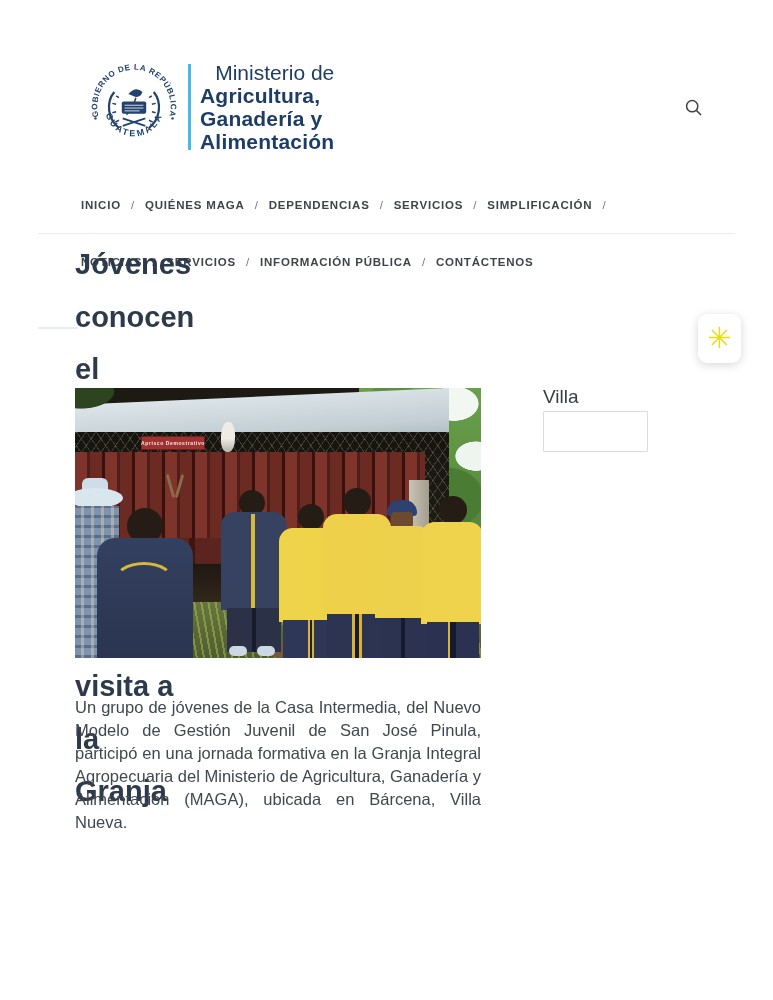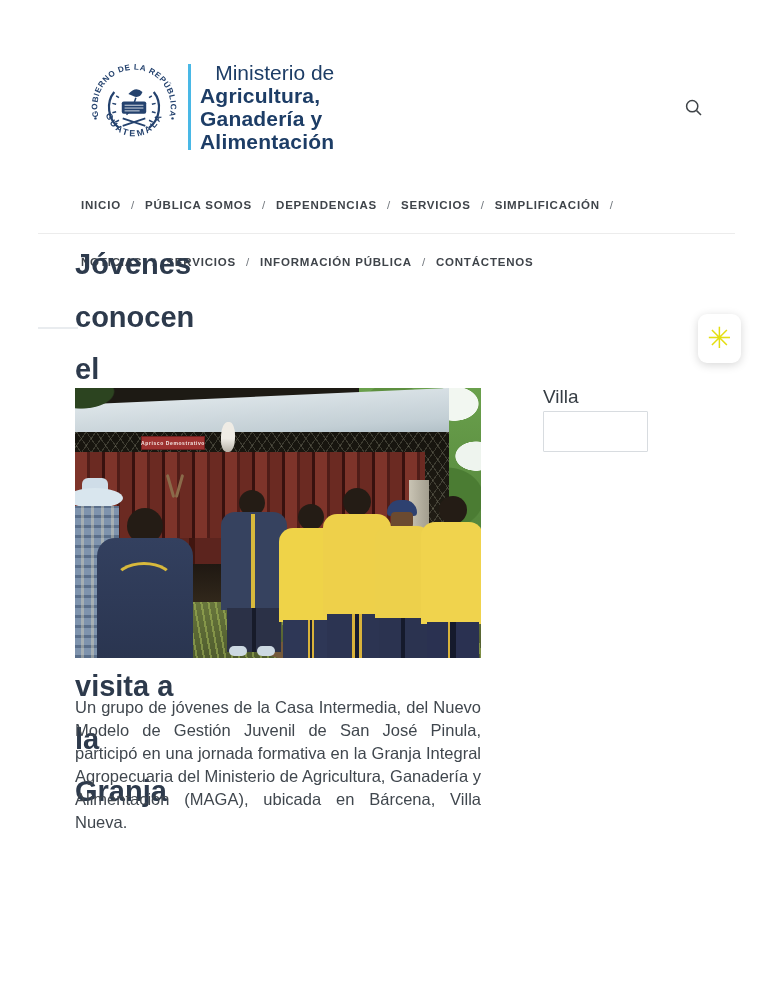--- a/index.html
+++ b/index.html
@@ -128,21 +128,21 @@
   </div>
 
   <div class="search-btn">
     <svg width="20" height="20" viewBox="0 0 20 20">
       <circle cx="8.2" cy="8.2" r="5.6" fill="none" stroke="#3e4347" stroke-width="1.5"></circle>
       <line x1="12.6" y1="12.6" x2="17" y2="17" stroke="#3e4347" stroke-width="1.5"></line>
     </svg>
   </div>
 
   <div class="nav-row nav-row1">
-    <span class="nav-item">INICIO</span><span class="nav-sep">/</span><span class="nav-item">PÚBLICA SOMOS</span><span class="nav-sep">/</span><span class="nav-item">DEPENDENCIAS</span><span class="nav-sep">/</span><span class="nav-item">SERVICIOS</span><span class="nav-sep">/</span><span class="nav-item">SIMPLIFICACIÓN</span><span class="nav-sep">/</span>
+    <span class="nav-item">INICIO</span><span class="nav-sep">/</span><span class="nav-item">QUIÉNES MAGA</span><span class="nav-sep">/</span><span class="nav-item">DEPENDENCIAS</span><span class="nav-sep">/</span><span class="nav-item">SERVICIOS</span><span class="nav-sep">/</span><span class="nav-item">SIMPLIFICACIÓN</span><span class="nav-sep">/</span>
   </div>
   <div class="nav-divider"></div>
 
   <div class="nav-row nav-row2">
     <span class="nav-item">NOTICIAS</span><span class="nav-sep">/</span><span class="nav-item">SERVICIOS</span><span class="nav-sep">/</span><span class="nav-item">INFORMACIÓN PÚBLICA</span><span class="nav-sep">/</span><span class="nav-item">CONTÁCTENOS</span>
   </div>
   <div class="left-tick"></div>
 
   <div class="headline headline-2">visita a la Granja</div>
   <div class="headline headline-1">Jóvenes conocen el</div>

